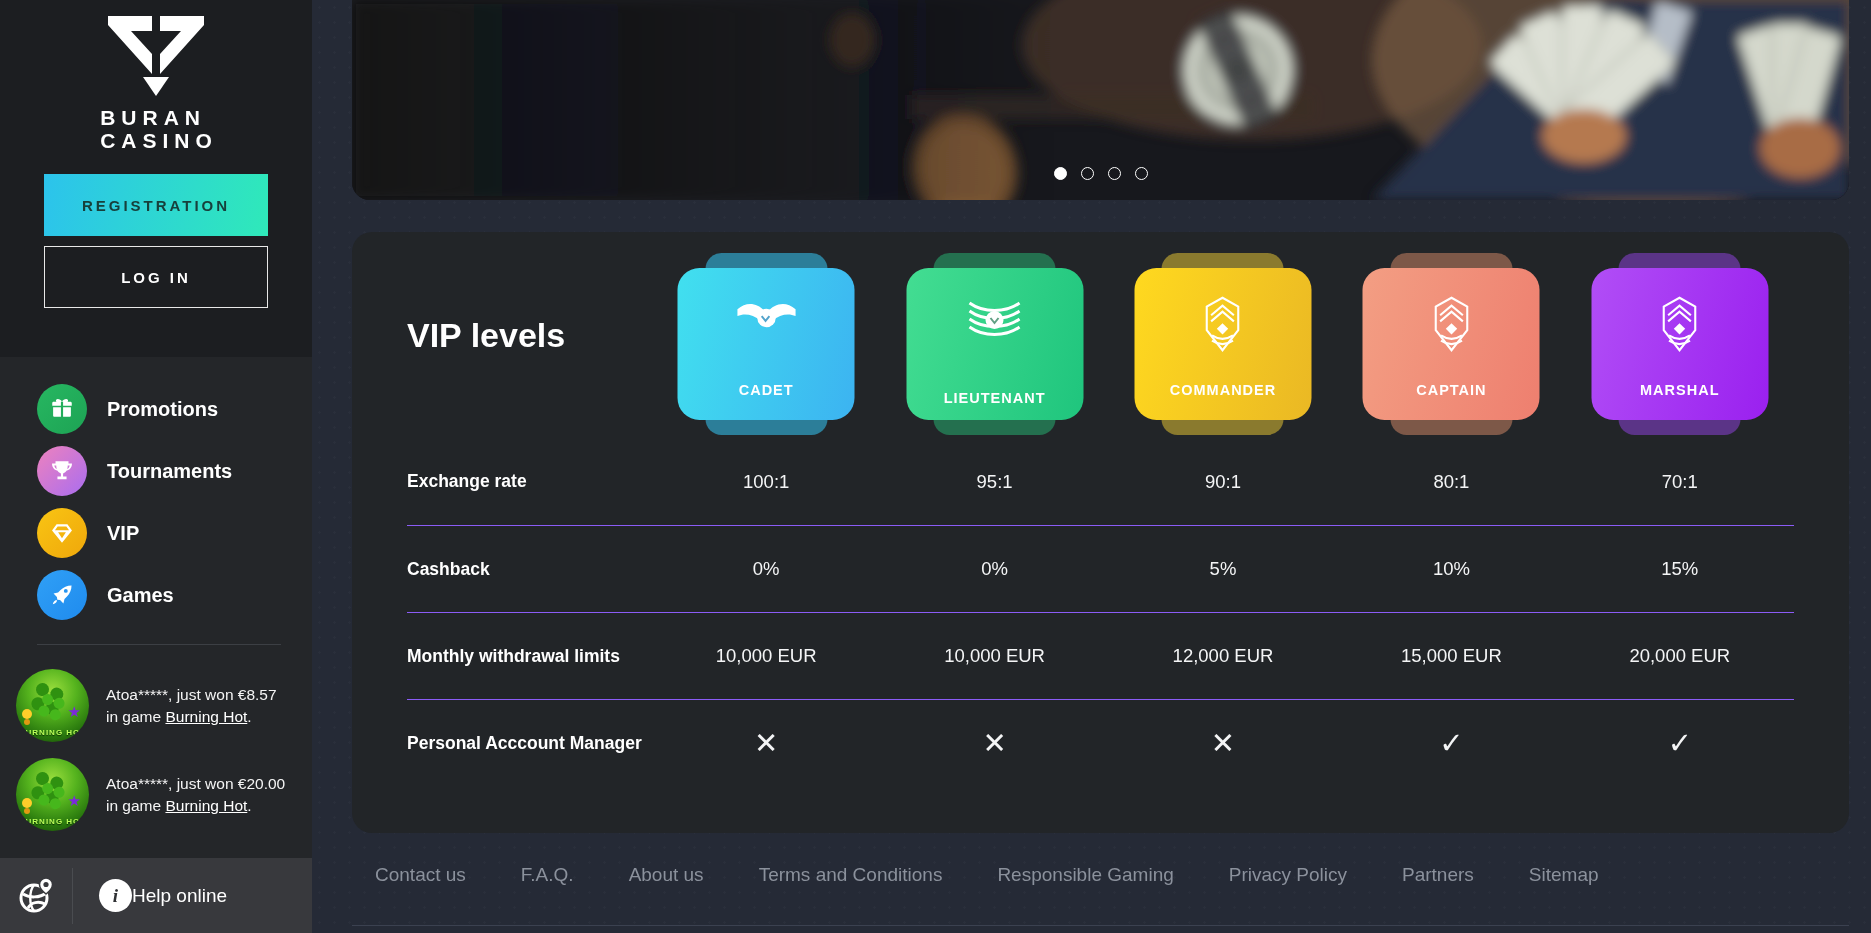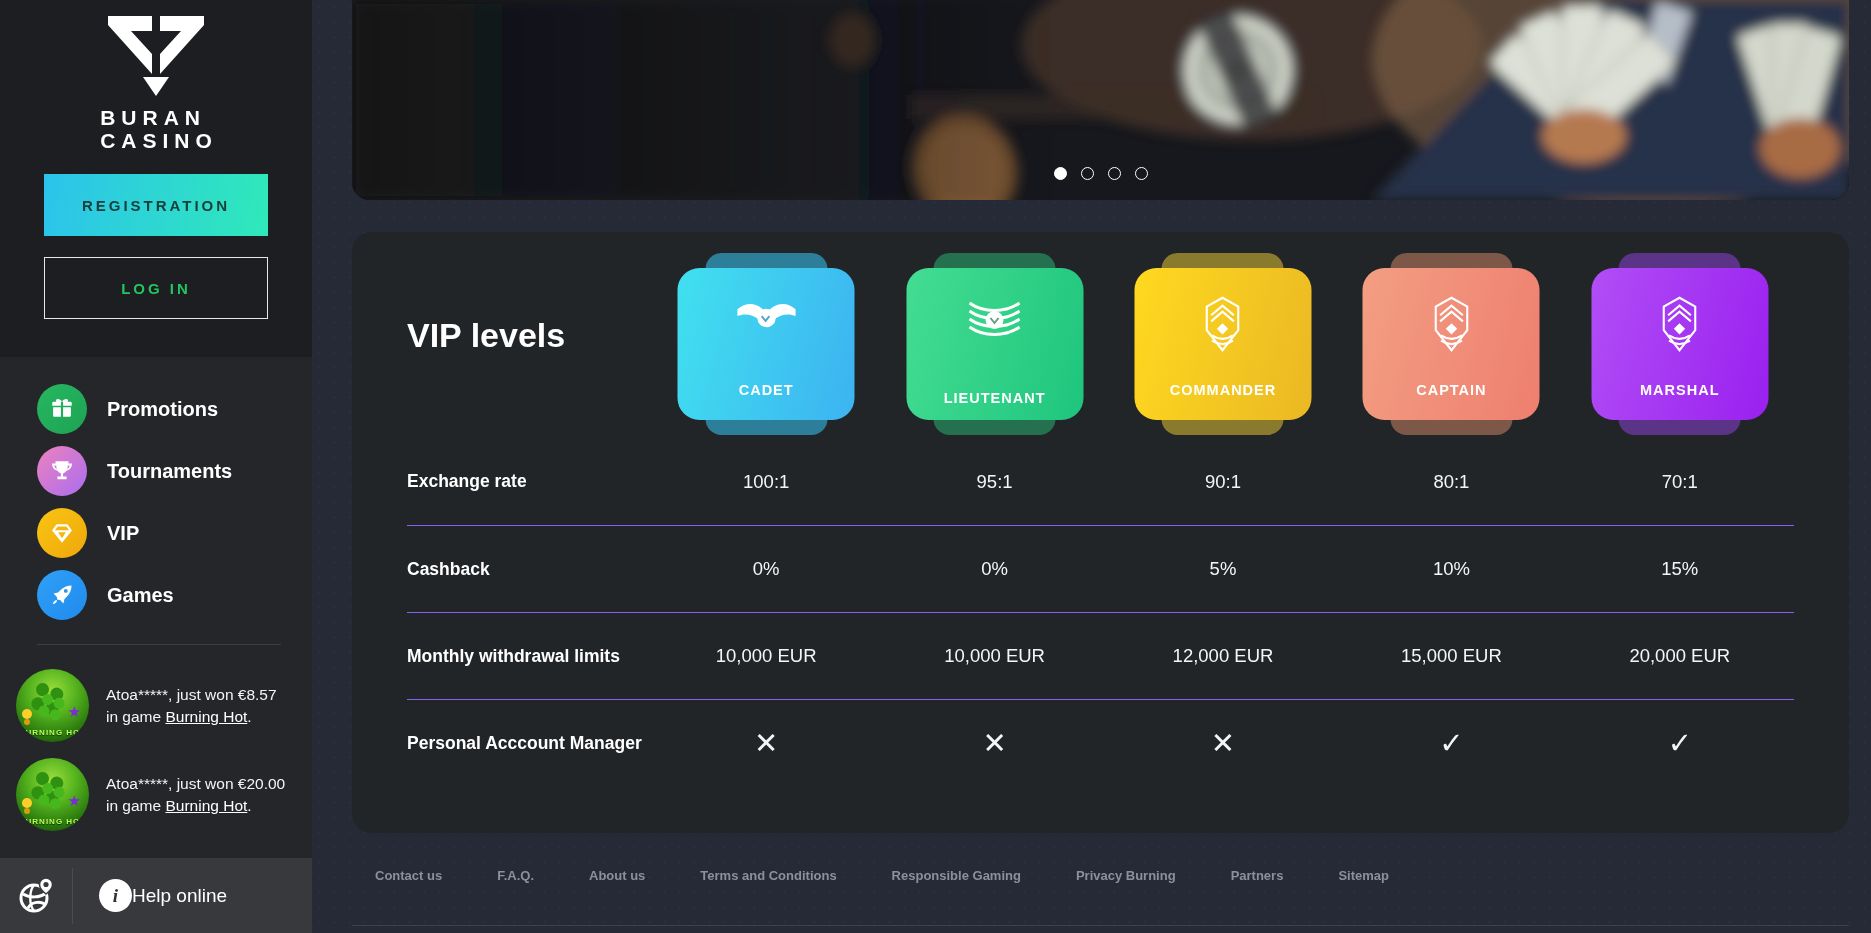--- a/index.html
+++ b/index.html
@@ -9,21 +9,21 @@
 
   
   .sidebar { width:312px; flex:0 0 312px; background:#242629; display:flex; flex-direction:column; }
   .sb-top { background:#1c1e21; height:357px; padding-top:14px; }
   .logo { width:100%; display:flex; flex-direction:column; align-items:center; cursor:pointer; }
   .logo svg { display:block; }
   .brand { text-align:left; font-weight:bold; font-size:21px; letter-spacing:6px; line-height:23px; margin-top:8px; text-indent:6px;}
   .btn { display:flex; align-items:center; justify-content:center; width:224px; height:62px;
          margin:0 auto; border-radius:0; font-size:15px; font-weight:bold; letter-spacing:3px; cursor:pointer; }
   .btn-reg { margin-top:22px; background:linear-gradient(100deg,#2cc3ec,#2fe9b9); color:#17403c; }
-  .btn-login { margin-top:21px; background:transparent; border:1.5px solid #e8e8e8; color:#22c55e; }
+  .btn-login { margin-top:10px; background:transparent; border:1.5px solid #e8e8e8; color:#ffffff; }
 
   .nav { padding-top:27px; }
   .nav-item { display:flex; align-items:center; height:50px; margin:0 0 12px 37px; cursor:pointer; }
   .nav-ic { width:50px; height:50px; border-radius:50%; display:flex; align-items:center; justify-content:center; flex:0 0 50px; }
   .nav-ic svg { width:26px; height:26px; }
   .nav-label { margin-left:20px; font-size:20px; font-weight:bold; }
 
   .sb-divider { border:none; border-top:1px solid #3c3f44; margin:12px 31px 0 37px; }
 
   .wins { padding:24px 14px 0 16px; }
@@ -70,21 +70,21 @@
   .tier-name { margin-top:auto; margin-bottom:22px; font-size:14.5px; font-weight:bold; letter-spacing:1px; }
 
   .vip-row { height:87px; align-items:center; border-top:1px solid #8b5cf6; }
   .vip-row:first-child { border-top:none; }
   .row-label { font-size:17.5px; font-weight:bold; }
   .row-val { text-align:center; font-size:18.5px; color:#f4f5f6; }
   .row-val.bool { font-size:29px; font-weight:normal; }
 
   .footer { margin-top:18px; padding:0 0 26px 23px; border-bottom:1px solid #3b4150; }
   .flinks { display:flex; gap:55px; height:48px; align-items:center; }
-  .flink { color:#8b919c; font-size:13px; font-weight:bold; text-decoration:none; cursor:pointer; white-space:nowrap; }
+  .flink { color:#8b919c; font-size:19px; font-weight:normal; text-decoration:none; cursor:pointer; white-space:nowrap; }
 </style>
 </head>
 <body>
 
 <div class="app">
 
   <aside class="sidebar">
     <div class="sb-top">
       <div class="logo">
         <svg width="122" height="84" viewBox="0 0 120 84">
@@ -366,20 +366,20 @@
         </div>
     </section>
 
     <footer class="footer">
       <div class="flinks" id="flinks-box">
           <a class="flink">Contact us</a>
           <a class="flink">F.A.Q.</a>
           <a class="flink">About us</a>
           <a class="flink">Terms and Conditions</a>
           <a class="flink">Responsible Gaming</a>
-          <a class="flink">Privacy Burning</a>
+          <a class="flink">Privacy Policy</a>
           <a class="flink">Partners</a>
           <a class="flink">Sitemap</a>
         </div>
     </footer>
 
   </main>
 </div>
 
 </body></html>

